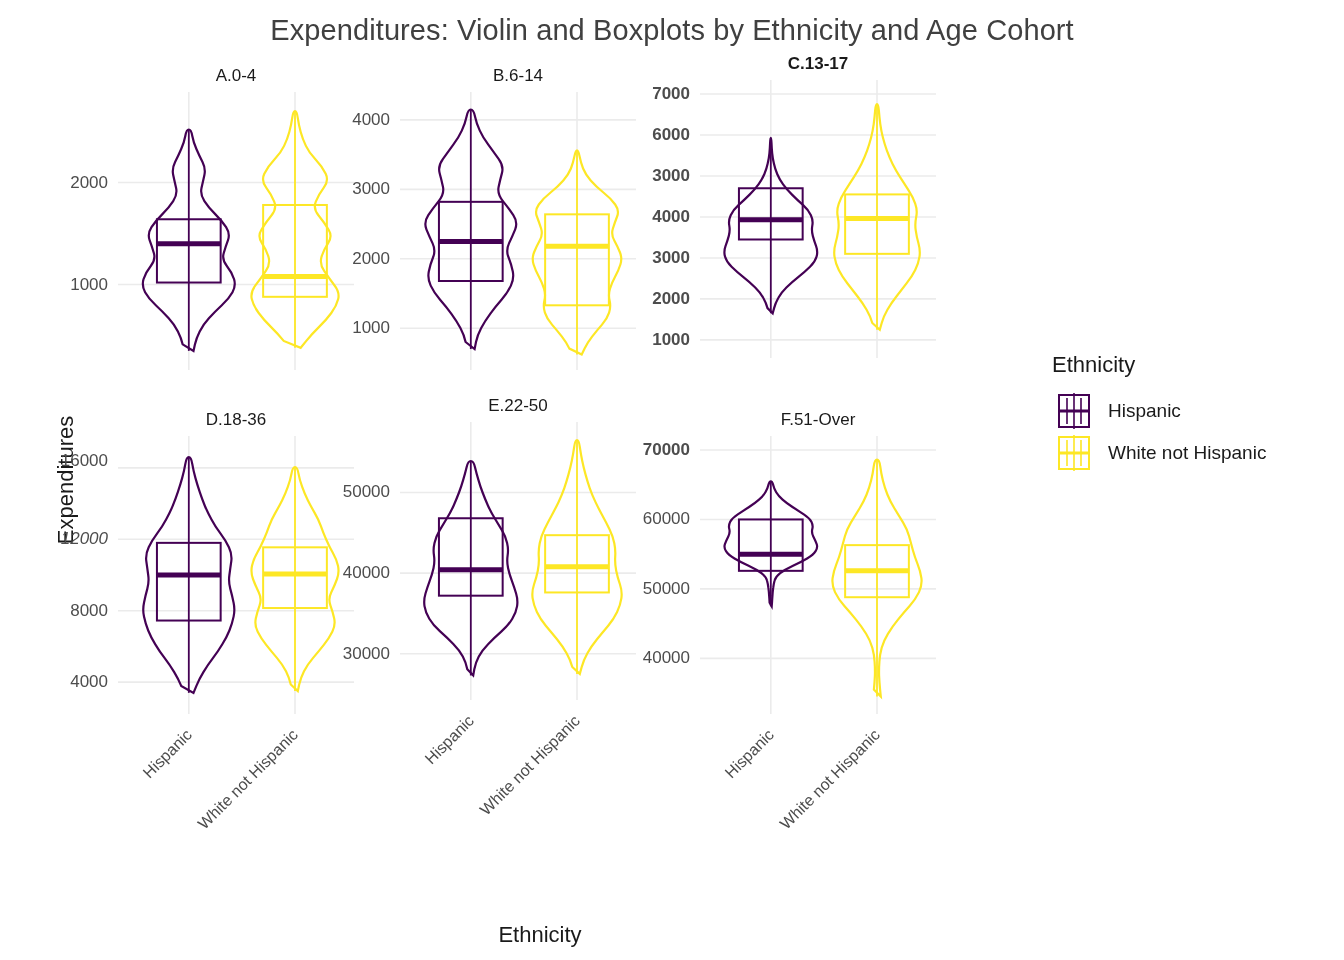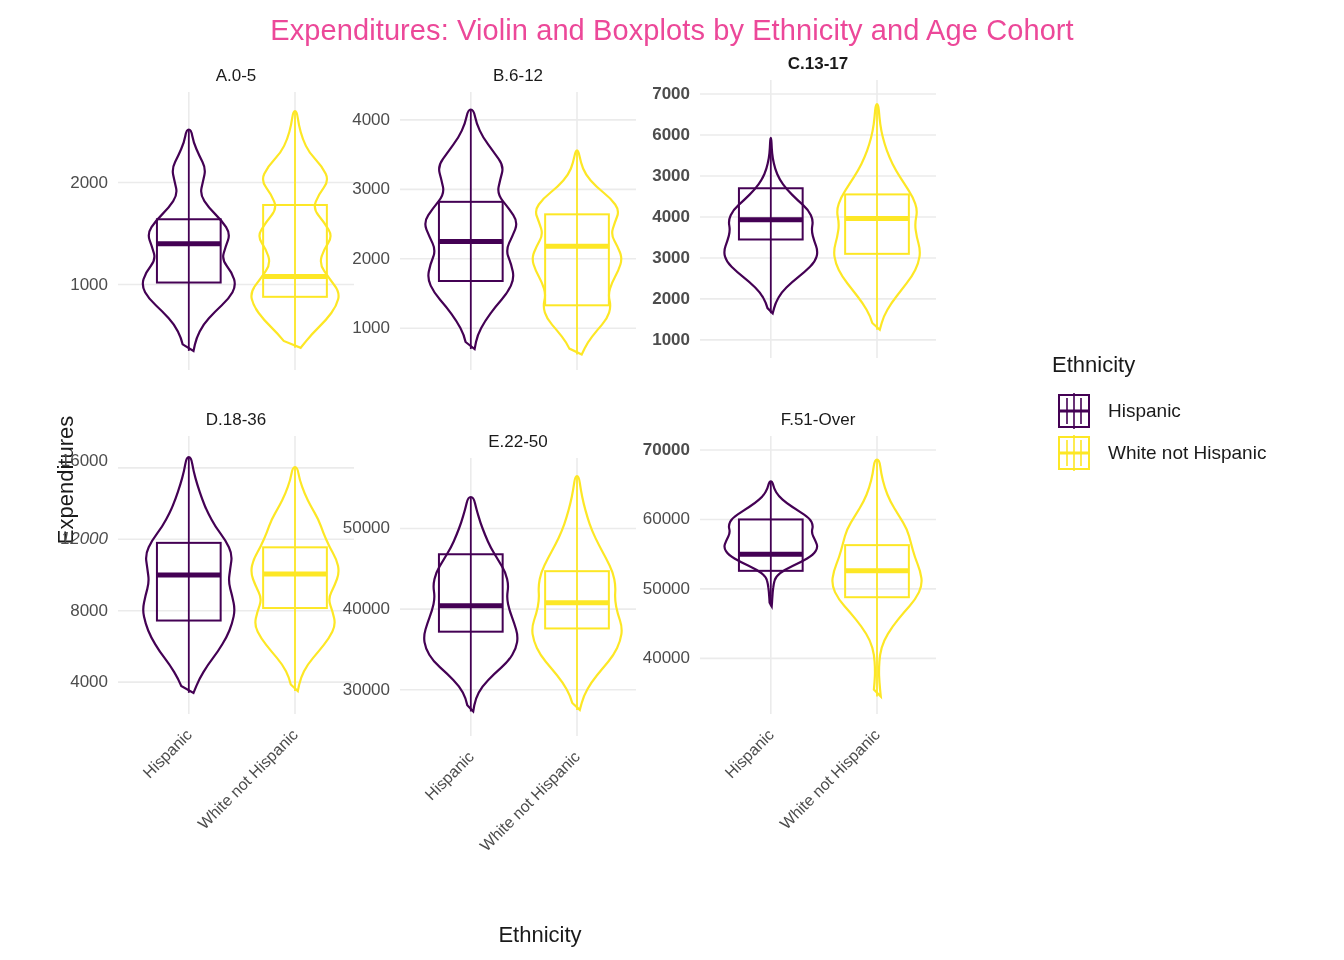--- a/index.html
+++ b/index.html
@@ -18,21 +18,21 @@
     position: relative;
     width: 1344px;
     height: 960px;
   }
   #chart-title {
     position: absolute;
     left: 0; right: 0;
     top: 14px;
     text-align: center;
     font-size: 29px;
-    color: #ec4899;
+    color: #404040;
     letter-spacing: 0.1px;
   }
   
   .panel {
     position: absolute;
   }
   .panel-title {
     position: absolute;
     top: 0;
     left: 0;
@@ -125,42 +125,42 @@
 
 <div id="root">
 
   <div id="chart-title">Expenditures: Violin and Boxplots by Ethnicity and Age Cohort</div>
 
   <div id="y-axis-title">Expenditures</div>
   <div id="x-axis-title">Ethnicity</div>
 
   <div id="panels">
       <div class="panel" style="left: 118px; top: 66px; width: 236px; height: 304px;">
-        <div class="panel-title">A.0-5</div>
+        <div class="panel-title">A.0-4</div>
         <svg width="236" height="278" class="plot-area" style="position: absolute; left: 0px; top: 26px;">
           <line x1="0" x2="236" y1="192.57142857142858" y2="192.57142857142858" stroke="#ebebeb" stroke-width="1.6"></line>
           <line x1="0" x2="236" y1="90.53061224489797" y2="90.53061224489797" stroke="#ebebeb" stroke-width="1.6"></line>
           <line y1="0" y2="278" x1="70.8" x2="70.8" stroke="#ebebeb" stroke-width="1.6"></line>
           <line y1="0" y2="278" x1="177" x2="177" stroke="#ebebeb" stroke-width="1.6"></line>
           <path d="M 75.5 258.9 Q 75.5 258.9 76.9 252.4 Q 78.4 245.9 81.7 239.4 Q 85.0 232.8 90.9 226.3 Q 96.8 219.8 103.8 213.3 Q 110.9 206.8 114.5 200.3 Q 118.0 193.8 116.1 187.3 Q 114.2 180.7 109.0 174.2 Q 103.8 167.7 105.7 161.2 Q 107.6 154.7 110.0 148.2 Q 112.3 141.7 108.1 135.2 Q 103.8 128.6 97.2 122.1 Q 90.6 115.6 86.4 109.1 Q 82.1 102.6 83.5 96.1 Q 85.0 89.6 86.4 83.1 Q 87.8 76.5 84.5 70.0 Q 81.2 63.5 78.4 57.0 Q 75.5 50.5 74.3 44.0 Q 73.2 37.5 70.8 37.5 Q 68.4 37.5 67.3 44.0 Q 66.1 50.5 63.2 57.0 Q 60.4 63.5 57.1 70.0 Q 53.8 76.5 55.2 83.1 Q 56.6 89.6 58.1 96.1 Q 59.5 102.6 55.2 109.1 Q 51.0 115.6 44.4 122.1 Q 37.8 128.6 33.5 135.2 Q 29.3 141.7 31.6 148.2 Q 34.0 154.7 35.9 161.2 Q 37.8 167.7 32.6 174.2 Q 27.4 180.7 25.5 187.3 Q 23.6 193.8 27.1 200.3 Q 30.7 206.8 37.8 213.3 Q 44.8 219.8 50.7 226.3 Q 56.6 232.8 59.9 239.4 Q 63.2 245.9 64.7 252.4 Z" fill="none" stroke="#440154" stroke-width="2.2"></path>
           <line x1="70.8" x2="70.8" y1="258.8979591836735" y2="37.46938775510204" stroke="#440154" stroke-width="1.8"></line>
           <rect x="38.94" y="127.26530612244898" width="63.720000000000006" height="63.265306122448976" fill="none" stroke="#440154" stroke-width="2"></rect>
           <line x1="38.94" x2="102.66" y1="151.75510204081633" y2="151.75510204081633" stroke="#440154" stroke-width="5"></line>
           <path d="M 182.7 255.8 Q 182.7 255.8 188.3 248.9 Q 194.0 241.9 201.1 234.9 Q 208.2 228.0 213.3 221.0 Q 218.5 214.1 220.2 207.1 Q 221.8 200.1 216.4 193.2 Q 211.0 186.2 206.3 179.2 Q 201.5 172.3 203.4 165.3 Q 205.3 158.4 210.0 151.4 Q 214.8 144.4 210.5 137.5 Q 206.3 130.5 200.6 123.5 Q 194.9 116.6 197.8 109.6 Q 200.6 102.7 205.8 95.7 Q 211.0 88.7 207.7 81.8 Q 204.4 74.8 197.8 67.8 Q 191.2 60.9 187.9 53.9 Q 184.6 47.0 182.7 40.0 Q 180.8 33.0 179.8 26.1 Q 178.9 19.1 177.0 19.1 Q 175.1 19.1 174.2 26.1 Q 173.2 33.0 171.3 40.0 Q 169.4 47.0 166.1 53.9 Q 162.8 60.9 156.2 67.8 Q 149.6 74.8 146.3 81.8 Q 143.0 88.7 148.2 95.7 Q 153.4 102.7 156.2 109.6 Q 159.1 116.6 153.4 123.5 Q 147.7 130.5 143.5 137.5 Q 139.2 144.4 144.0 151.4 Q 148.7 158.4 150.6 165.3 Q 152.5 172.3 147.7 179.2 Q 143.0 186.2 137.6 193.2 Q 132.2 200.1 133.8 207.1 Q 135.5 214.1 140.7 221.0 Q 145.8 228.0 152.9 234.9 Q 160.0 241.9 165.7 248.9 Z" fill="none" stroke="#FDE725" stroke-width="2.2"></path>
           <line x1="177" x2="177" y1="255.83673469387756" y2="19.10204081632653" stroke="#FDE725" stroke-width="1.8"></line>
           <rect x="145.14" y="112.97959183673468" width="63.720000000000006" height="91.83673469387757" fill="none" stroke="#FDE725" stroke-width="2"></rect>
           <line x1="145.14" x2="208.86" y1="184.40816326530611" y2="184.40816326530611" stroke="#FDE725" stroke-width="5"></line>
         </svg>
         <div class="ylab-col" style="left: -104px; width: 100px; height: 278px;">
           <div class="ytick" style="top: 192.571px;">1000</div>
           <div class="ytick" style="top: 90.5306px;">2000</div>
         </div>
       </div>
       <div class="panel" style="left: 400px; top: 66px; width: 236px; height: 304px;">
-        <div class="panel-title">B.6-12</div>
+        <div class="panel-title">B.6-14</div>
         <svg width="236" height="278" class="plot-area" style="position: absolute; left: 0px; top: 26px;">
           <line x1="0" x2="236" y1="236.2222222222222" y2="236.2222222222222" stroke="#ebebeb" stroke-width="1.6"></line>
           <line x1="0" x2="236" y1="166.7777777777778" y2="166.7777777777778" stroke="#ebebeb" stroke-width="1.6"></line>
           <line x1="0" x2="236" y1="97.33333333333333" y2="97.33333333333333" stroke="#ebebeb" stroke-width="1.6"></line>
           <line x1="0" x2="236" y1="27.888888888888886" y2="27.888888888888886" stroke="#ebebeb" stroke-width="1.6"></line>
           <line y1="0" y2="278" x1="70.8" x2="70.8" stroke="#ebebeb" stroke-width="1.6"></line>
           <line y1="0" y2="278" x1="177" x2="177" stroke="#ebebeb" stroke-width="1.6"></line>
           <path d="M 74.6 257.1 Q 74.6 257.1 76.0 250.0 Q 77.4 243.0 81.2 235.9 Q 85.0 228.9 90.2 221.8 Q 95.3 214.8 101.5 207.7 Q 107.6 200.7 110.9 193.6 Q 114.2 186.6 112.8 179.5 Q 111.4 172.5 108.6 165.5 Q 105.7 158.4 109.0 151.4 Q 112.3 144.3 115.2 137.3 Q 118.0 130.2 113.3 123.2 Q 108.6 116.1 102.9 109.1 Q 97.2 102.0 98.6 95.0 Q 100.1 87.9 102.0 80.9 Q 103.8 73.8 98.6 66.8 Q 93.5 59.8 88.3 52.7 Q 83.1 45.7 79.8 38.6 Q 76.5 31.6 75.0 24.5 Q 73.6 17.5 70.8 17.5 Q 68.0 17.5 66.6 24.5 Q 65.1 31.6 61.8 38.6 Q 58.5 45.7 53.3 52.7 Q 48.1 59.8 43.0 66.8 Q 37.8 73.8 39.6 80.9 Q 41.5 87.9 43.0 95.0 Q 44.4 102.0 38.7 109.1 Q 33.0 116.1 28.3 123.2 Q 23.6 130.2 26.4 137.3 Q 29.3 144.3 32.6 151.4 Q 35.9 158.4 33.0 165.5 Q 30.2 172.5 28.8 179.5 Q 27.4 186.6 30.7 193.6 Q 34.0 200.7 40.1 207.7 Q 46.3 214.8 51.4 221.8 Q 56.6 228.9 60.4 235.9 Q 64.2 243.0 65.6 250.0 Z" fill="none" stroke="#440154" stroke-width="2.2"></path>
           <line x1="70.8" x2="70.8" y1="257.05555555555554" y2="17.47222222222222" stroke="#440154" stroke-width="1.8"></line>
           <rect x="38.94" y="109.83333333333334" width="63.720000000000006" height="79.16666666666666" fill="none" stroke="#440154" stroke-width="2"></rect>
@@ -228,21 +228,21 @@
         </svg>
         <div class="ylab-col" style="left: -104px; width: 100px; height: 278px;">
           <div class="ytick" style="top: 246.143px;">4000</div>
           <div class="ytick" style="top: 174.714px;">8000</div>
           <div class="ytick" style="top: 103.286px; font-style: italic;">12000</div>
           <div class="ytick" style="top: 25px;">16000</div>
         </div>
         <div class="xtick" style="left: 64.8px; top: 316px; right: auto; transform-origin: right top; transform: translateX(-100%) rotate(-45deg);">Hispanic</div>
         <div class="xtick" style="left: 171px; top: 316px; right: auto; transform-origin: right top; transform: translateX(-100%) rotate(-45deg);">White not Hispanic</div>
       </div>
-      <div class="panel" style="left: 400px; top: 432px; width: 236px; height: 304px;">
+      <div class="panel" style="left: 400px; top: 396px; width: 236px; height: 304px;">
         <div class="panel-title">E.22-50</div>
         <svg width="236" height="278" class="plot-area" style="position: absolute; left: 0px; top: 26px;">
           <line x1="0" x2="236" y1="231.74193548387098" y2="231.74193548387098" stroke="#ebebeb" stroke-width="1.6"></line>
           <line x1="0" x2="236" y1="151.09677419354838" y2="151.09677419354838" stroke="#ebebeb" stroke-width="1.6"></line>
           <line x1="0" x2="236" y1="70.45161290322581" y2="70.45161290322581" stroke="#ebebeb" stroke-width="1.6"></line>
           <line y1="0" y2="278" x1="70.8" x2="70.8" stroke="#ebebeb" stroke-width="1.6"></line>
           <line y1="0" y2="278" x1="177" x2="177" stroke="#ebebeb" stroke-width="1.6"></line>
           <path d="M 73.2 253.5 Q 73.2 253.5 74.3 247.2 Q 75.5 240.9 78.8 234.6 Q 82.1 228.3 88.3 222.0 Q 94.4 215.7 101.5 209.4 Q 108.6 203.0 112.3 196.7 Q 116.1 190.4 117.1 184.1 Q 118.0 177.8 116.1 171.5 Q 114.2 165.2 111.9 158.9 Q 109.5 152.6 108.1 146.3 Q 106.7 139.9 107.6 133.6 Q 108.6 127.3 107.1 121.0 Q 105.7 114.7 102.0 108.4 Q 98.2 102.1 94.4 95.8 Q 90.6 89.5 87.8 83.2 Q 85.0 76.9 82.6 70.5 Q 80.2 64.2 78.4 57.9 Q 76.5 51.6 75.0 45.3 Q 73.6 39.0 70.8 39.0 Q 68.0 39.0 66.6 45.3 Q 65.1 51.6 63.2 57.9 Q 61.4 64.2 59.0 70.5 Q 56.6 76.9 53.8 83.2 Q 51.0 89.5 47.2 95.8 Q 43.4 102.1 39.6 108.4 Q 35.9 114.7 34.5 121.0 Q 33.0 127.3 34.0 133.6 Q 34.9 139.9 33.5 146.3 Q 32.1 152.6 29.7 158.9 Q 27.4 165.2 25.5 171.5 Q 23.6 177.8 24.5 184.1 Q 25.5 190.4 29.3 196.7 Q 33.0 203.0 40.1 209.4 Q 47.2 215.7 53.3 222.0 Q 59.5 228.3 62.8 234.6 Q 66.1 240.9 67.3 247.2 Z" fill="none" stroke="#440154" stroke-width="2.2"></path>
           <line x1="70.8" x2="70.8" y1="253.51612903225805" y2="39" stroke="#440154" stroke-width="1.8"></line>
           <rect x="38.94" y="96.25806451612904" width="63.720000000000006" height="77.41935483870965" fill="none" stroke="#440154" stroke-width="2"></rect>

